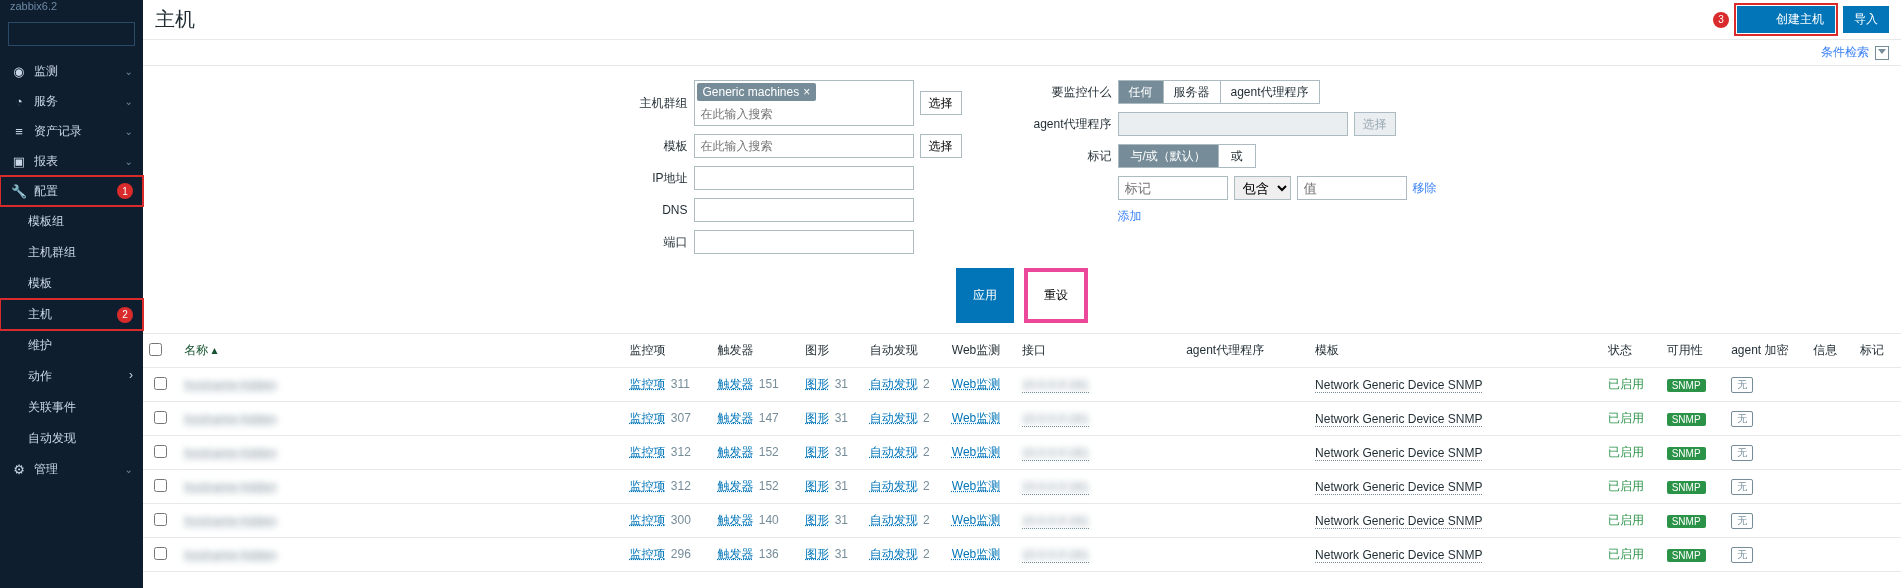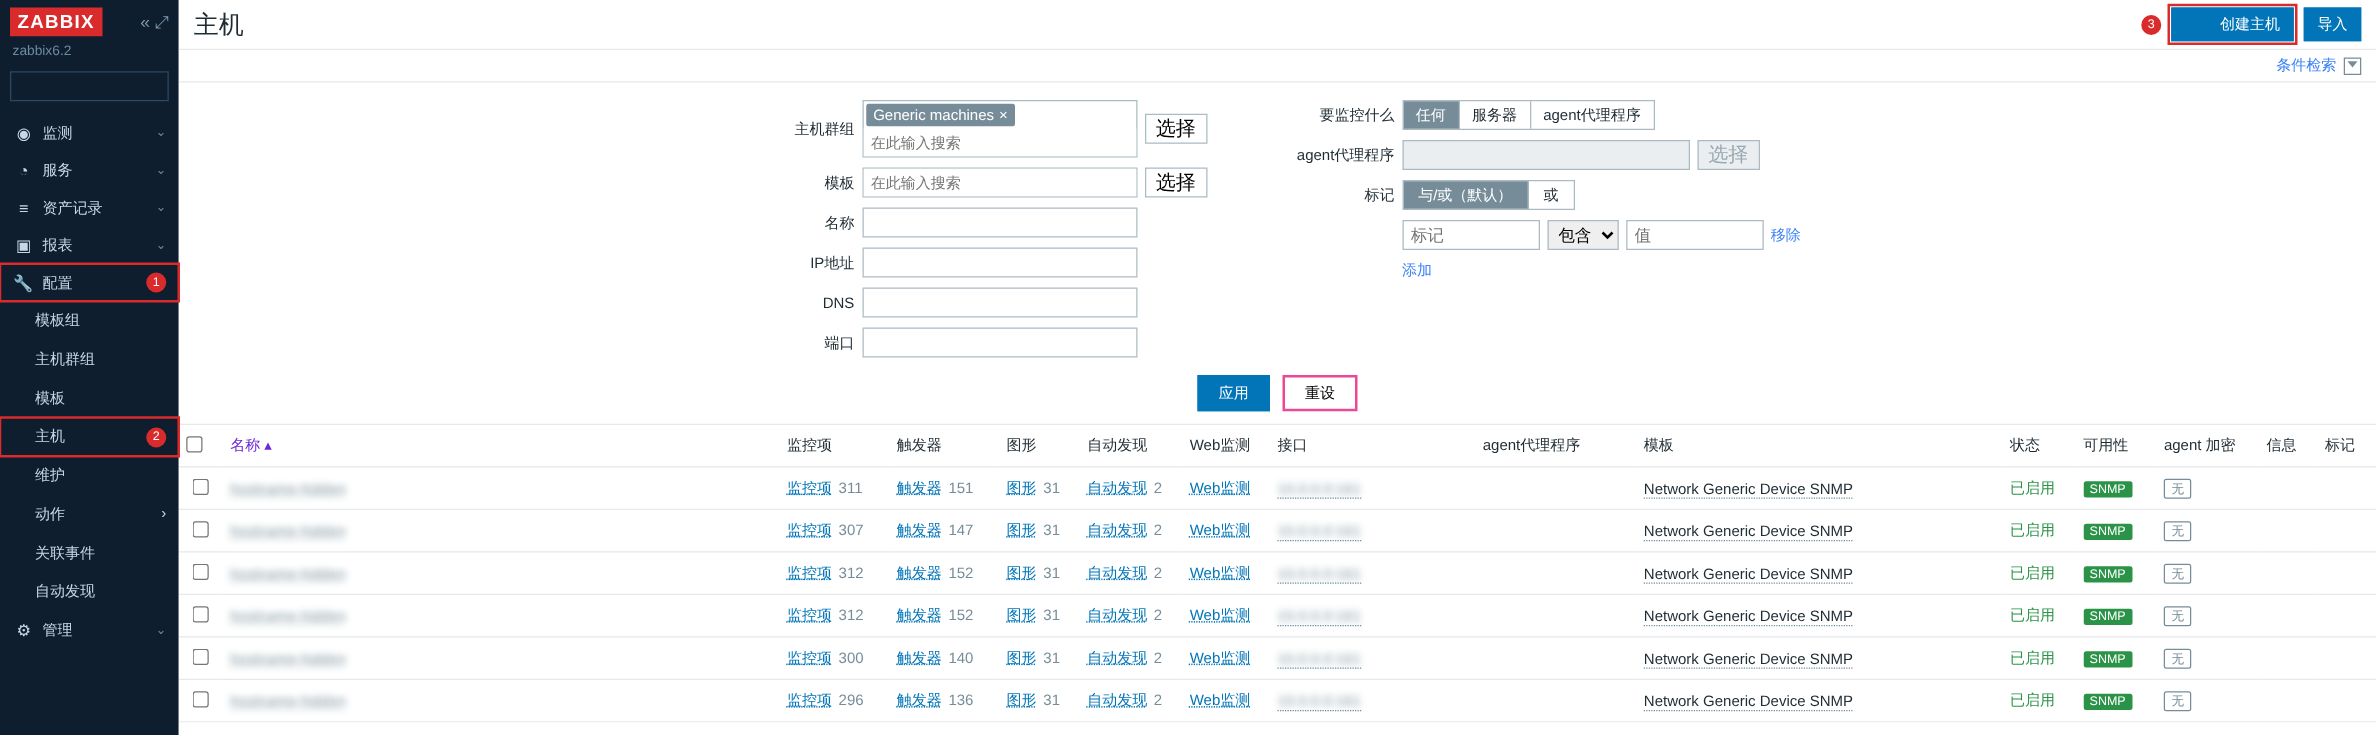--- a/index.html
+++ b/index.html
@@ -38,62 +38,58 @@
 .filter-area { padding:14px 0 10px; border-bottom:1px solid #e6e8ea;}
 .filter-cols { display:flex; justify-content:center; gap:40px; }
 .fcol { display:flex; flex-direction:column; gap:8px; }
 .frow { display:flex; align-items:center; gap:6px; }
 .flabel { width:80px; text-align:right; color:#1f2c33; }
 .flabel.w110 { width:110px; }
 .textinput { border:1px solid #acbbc2; height:24px; padding:0 6px; }
 .w220 { width:220px; }
 .w110 { width:110px; }
 .w230ro { width:230px; background:#ebeef0; }
-.btn-sm { border:1px solid #acbbc2; background:#fff; height:24px; padding:0 8px; cursor:pointer; font-size:16px;}
+.btn-sm { border:1px solid #acbbc2; background:#fff; height:24px; padding:0 8px; cursor:pointer; font-size:12px;}
 .btn-sm.dis { background:#ebeef0; color:#97a8b1; cursor:default;}
 .tag-chip { display:inline-flex; align-items:center; gap:4px; background:#768d99; color:#fff; border-radius:2px; padding:2px 6px; margin:2px 0 2px 2px; height:18px; }
 .tag-chip .x { cursor:pointer; }
 .multisel { border:1px solid #acbbc2; width:220px; }
 .multisel input { border:none; height:22px; width:100%; padding:0 6px; outline:none; font-size:12px;}
 .seg { display:inline-flex; border:1px solid #acbbc2; height:24px; }
 .seg span { padding:0 10px; display:flex; align-items:center; cursor:pointer; border-right:1px solid #acbbc2; }
 .seg span:last-child{border-right:none;}
 .seg span.on { background:#768d99; color:#fff; }
 .seg2 { display:inline-flex; border:1px solid #acbbc2; height:24px; }
 .seg2 span { padding:0 12px; display:flex; align-items:center; cursor:pointer; border-right:1px solid #acbbc2;}
 .seg2 span:last-child{border-right:none;}
 .seg2 span.on { background:#768d99; color:#fff; }
 .linkblue { color:#3b82f6; cursor:pointer;font-family:Liberation Mono, monospace; }
 select.sel { border:1px solid #acbbc2; height:24px; padding:0 4px; }
 .filter-actions { display:flex; justify-content:center; gap:10px; margin-top:14px; }
 .btn-apply { background:#0275b8; color:#fff; border:1px solid #0275b8; padding:4px 16px; cursor:pointer; font-size:12px;}
-.btn-reset { background:#fff; border:2px solid #ec4899; padding:4px 16px; cursor:pointer; font-size:12px;}
+.btn-reset { background:#fff; border:4px solid #ec4899; padding:15px 16px; cursor:pointer; font-size:12px;}
 
 
 .tbl { width:100%; border-collapse:collapse; table-layout:fixed; }
 .tbl th { text-align:left; font-weight:normal; color:#1f2c33; padding:8px 6px; border-bottom:1px solid #e6e8ea; font-size:12px;}
-.tbl th.sort { color:#6d28d9; }
+.tbl th.sort { color:#14532d; }
 .tbl td { padding:8px 6px; border-bottom:1px solid #e6e8ea; font-size:12px; white-space:nowrap; }
 .link { color:#0275b8; cursor:pointer; text-decoration:underline dotted;}
 .underdot { border-bottom:1px dotted #768d99; cursor:pointer; }
 .cnt { color:#768d99; margin-left:2px;}
 .status-on { color:#2b9348; }
 .pill-snmp { display:inline-block; background:#2b9348; color:#fff; border-radius:2px; padding:1px 5px; font-size:10px;}
 .pill-no { display:inline-block; border:1px solid #768d99; color:#768d99; border-radius:2px; padding:0 5px; font-size:10px;}
 .blur { color:transparent; text-shadow:0 0 6px #7b8e98; }
 .cbcol{width:30px;text-align:center;}
 </style>
 </head>
 <body>
 
 <aside class="sidebar">
-  <div class="logo-row">
-    <span class="logo">ZABBIX</span>
-    <span class="logo-actions">« ⤢</span>
-  </div>
   <div class="subtitle">zabbix6.2</div>
   <div class="searchbox">
     <input placeholder="" style="">
     <span class="icon">🔍</span>
   </div>
   <div id="nav">
       <div class="nav-item">
         <span class="icon">◉</span>
         <span>监测</span>
         <span class="chev">⌄</span>
@@ -165,24 +161,20 @@
           </div>
           <button class="btn-sm">选择</button>
         </div>
         <div class="frow">
           <span class="flabel">模板</span>
           <div class="multisel">
             <input placeholder="在此输入搜索" style="">
           </div>
           <button class="btn-sm">选择</button>
         </div>
-        <div class="frow">
-            <span class="flabel">名称</span>
-            <input class="textinput w220" style="">
-          </div>
         <div class="frow">
             <span class="flabel">IP地址</span>
             <input class="textinput w220" style="">
           </div>
         <div class="frow">
             <span class="flabel">DNS</span>
             <input class="textinput w220" style="">
           </div>
         <div class="frow">
             <span class="flabel">端口</span>

